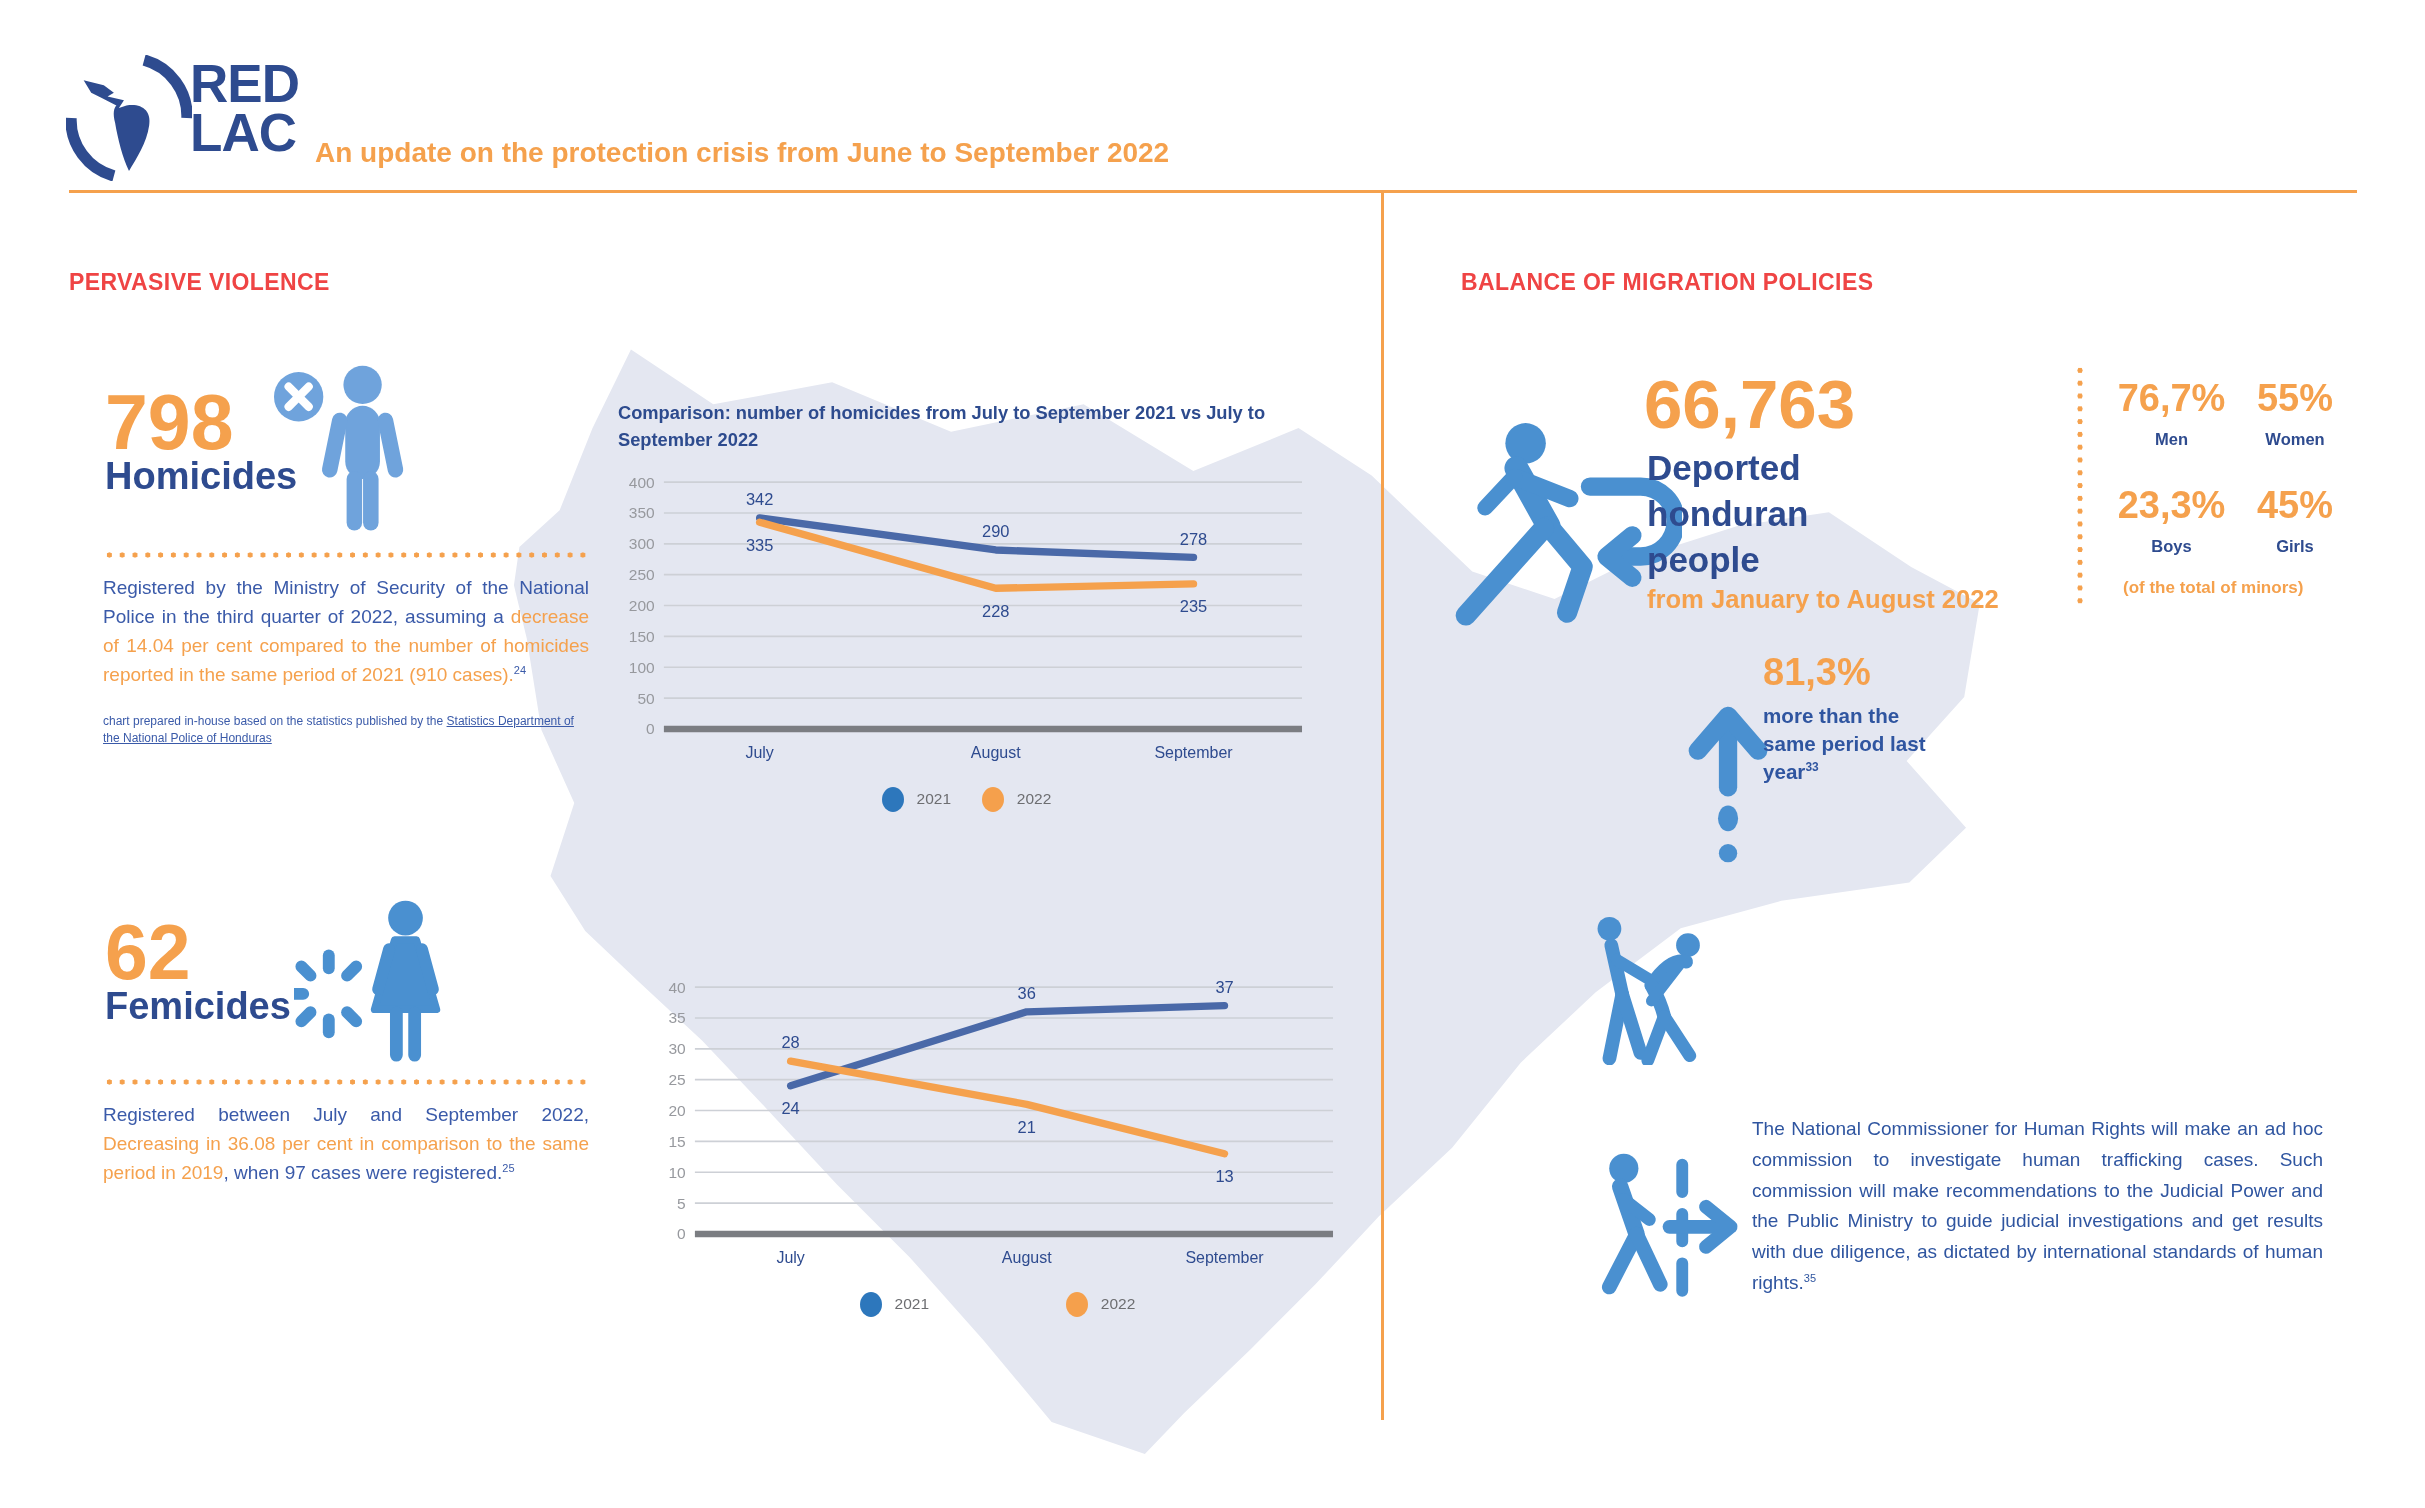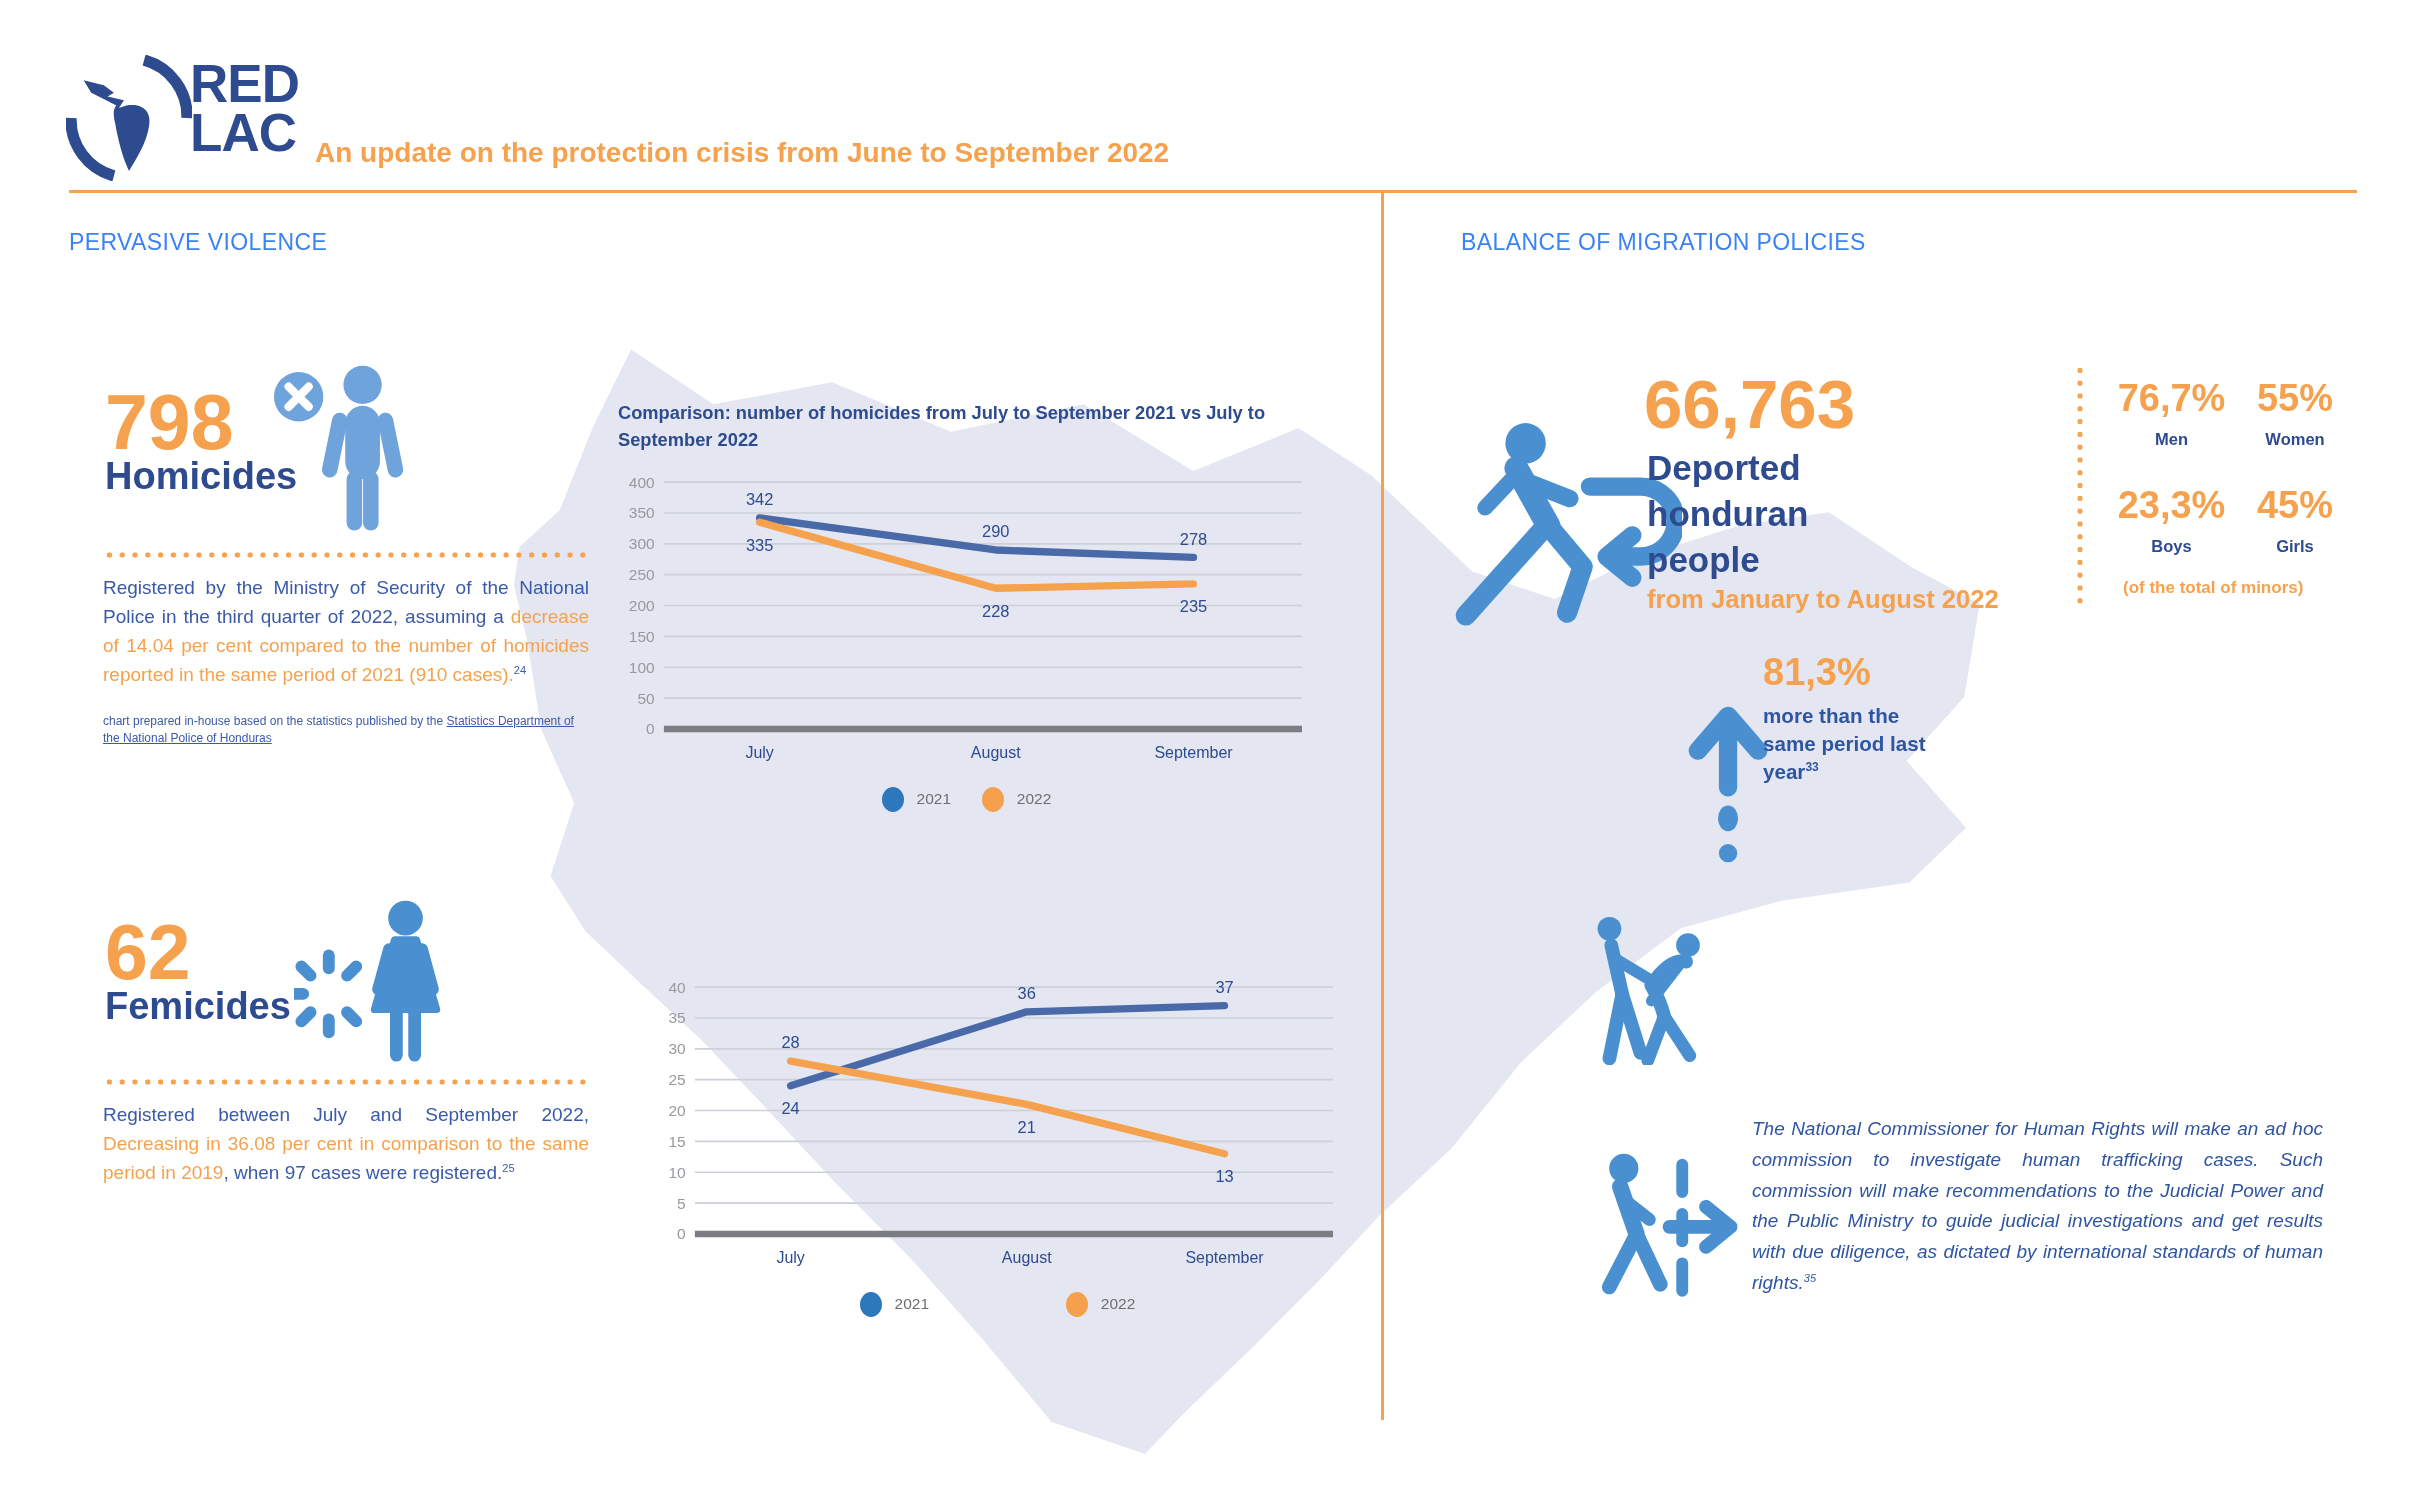--- a/index.html
+++ b/index.html
@@ -8,21 +8,21 @@
     font-family:"Liberation Sans",sans-serif;
   }
   .abs{position:absolute;}
   .z{z-index:2;}
   .logo-text{font-weight:bold;color:#2e4b8f;font-size:53px;line-height:.92;letter-spacing:-0.9px;}
   .tagline{color:#f5a14d;font-weight:bold;font-size:28px;}
   .country-title{color:#3d5b99;font-weight:100;font-size:110px;letter-spacing:1.8px;}
   .hr-orange{height:3.2px;background:#f5a14d;}
   .vr-orange{width:2.7px;background:#f5a14d;}
   
-  .section-h{color:#3b82f6;font-weight:normal;font-size:23px;letter-spacing:0.4px;}
+  .section-h{color:#ef4444;font-weight:bold;font-size:23px;letter-spacing:0.4px;margin-top:40px;}
   
   .stat-num{color:#f5a14d;font-weight:bold;font-size:77px;line-height:1;}
   .stat-label{color:#2e4b8f;font-weight:bold;font-size:38px;line-height:1;}
   .dotted-h{height:6.4px;background-image:radial-gradient(circle,#f5a14d 2.5px,transparent 3px);
     background-size:12.8px 6.4px;background-repeat:repeat-x;background-position:left center;}
   .dotted-v{width:6.4px;background-image:radial-gradient(circle,#f5a14d 2.5px,transparent 3px);
     background-size:6.4px 12.8px;background-repeat:repeat-y;background-position:center top;}
   .para{font-size:19px;line-height:1.52;color:#3a5aa9;text-align:justify;}
   .para .hl{color:#f5a14d;}
   .footnote{font-size:12px;line-height:1.45;color:#3a5aa9;}
@@ -39,21 +39,21 @@
   .dep-value{color:#f5a14d;font-weight:bold;font-size:69px;line-height:1;}
   .dep-label{color:#2e4b8f;font-weight:bold;font-size:35px;line-height:1.32;}
   .dep-period{color:#f5a14d;font-weight:bold;font-size:25.6px;}
   .pct-col{text-align:center;}
   .pct-val{color:#f5a14d;font-weight:bold;font-size:38px;line-height:1;margin-bottom:12.8px;}
   .pct-lab{color:#2e4b8f;font-weight:bold;font-size:16.5px;line-height:1.15;margin-bottom:20px;}
   .minors{color:#f5a14d;font-weight:bold;font-size:17px;}
   .inc-val{color:#f5a14d;font-weight:bold;font-size:38px;}
   .inc-text{color:#2f55a0;font-size:20.6px;line-height:1.35;font-weight:bold;}
   .rtext{color:#2f55a0;font-size:19px;line-height:1.62;}
-  .rtext.just{text-align:justify;font-style:italic;}
+  .rtext.just{text-align:justify;}
 </style>
 </head>
 <body>
 
 <div id="canvas">
 
   <svg class="abs" style="left:0;top:0;z-index:0;" width="2426" height="1509" viewBox="0 0 2653 1650">
     <path fill="#e4e7f1" d="M690 382 L780 442 L910 418 L1040 472 L1185 442 L1305 515 L1420 468 L1500 520
       L1610 625 L1700 655 L1790 610 L1900 575 L2000 560 L2090 620 L2165 660
       L2148 762 L2085 832 L2150 905 L2088 965

